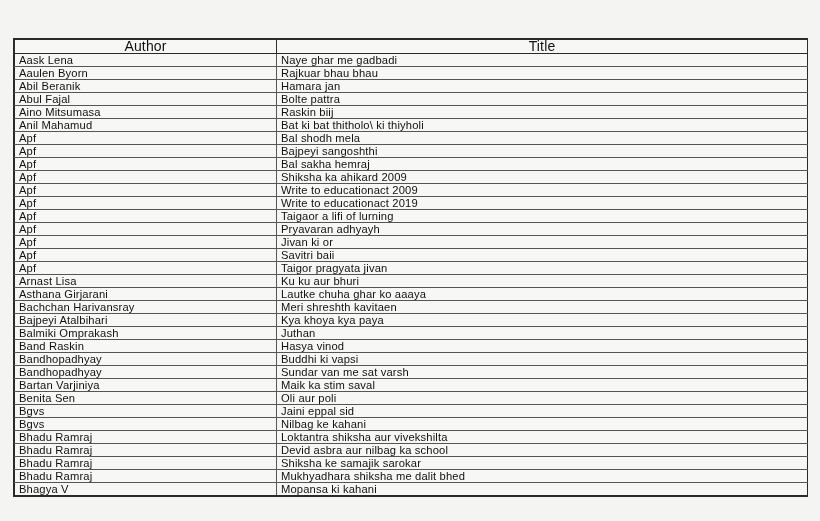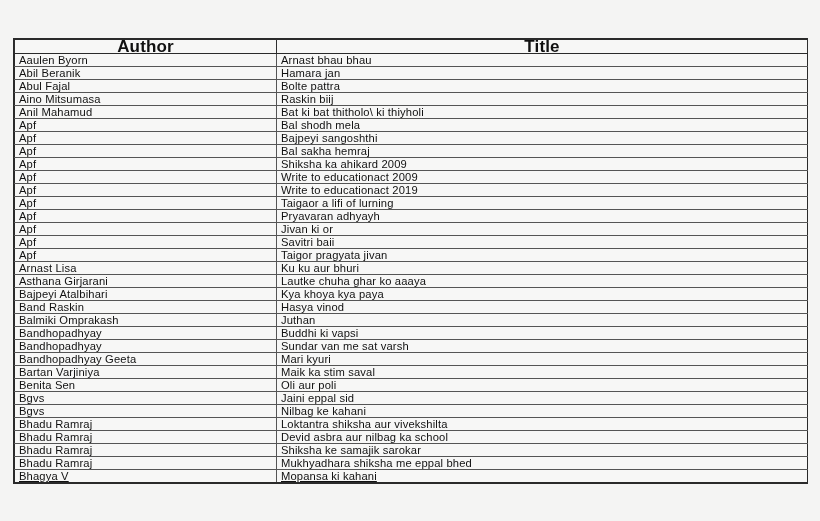--- a/index.html
+++ b/index.html
@@ -53,44 +53,43 @@
     color: #111;
     white-space: nowrap;
     overflow: hidden;
     text-overflow: clip;
     vertical-align: middle;
     background: #f7f7f6;
     letter-spacing: 0.15px;
   }
 
   table.doc-table th {
-    font-weight: bold;
+    font-weight: normal;
     text-align: center;
-    font-size: 17px;
+    font-size: 14px;
     height: 13px;
     line-height: 13px;
     padding-left: 0;
     border-color: #2f2f2f;
   }
 
   table.doc-table tr.header-row th {
     border-top: 1px solid #2a2a2a;
     border-bottom: 1px solid #2a2a2a;
   }
 
   table.doc-table td.cell-author {
     border-left: 1px solid #2a2a2a;
   }
   table.doc-table td.cell-title {
     border-right: 1px solid #2a2a2a;
   }
 
   table.doc-table tr:last-child td {
     border-bottom: 1px solid #2a2a2a;
-    text-decoration: underline;
   }
 </style>
 </head>
 <body>
 
 <div id="page-root">
 
   <div class="table-wrap">
     <table class="doc-table">
       <colgroup>
@@ -98,22 +97,26 @@
         <col class="col-title">
       </colgroup>
       <thead>
         <tr class="header-row">
           <th class="cell-author">Author</th>
           <th class="cell-title">Title</th>
         </tr>
       </thead>
       <tbody id="table-body">
           <tr>
+            <td class="cell-author">Aask Lena</td>
+            <td class="cell-title">Naye ghar me gadbadi</td>
+          </tr>
+          <tr>
             <td class="cell-author">Aaulen Byorn</td>
-            <td class="cell-title">Arnast bhau bhau</td>
+            <td class="cell-title">Rajkuar bhau bhau</td>
           </tr>
           <tr>
             <td class="cell-author">Abil Beranik</td>
             <td class="cell-title">Hamara jan</td>
           </tr>
           <tr>
             <td class="cell-author">Abul Fajal</td>
             <td class="cell-title">Bolte pattra</td>
           </tr>
           <tr>
@@ -170,44 +173,44 @@
           </tr>
           <tr>
             <td class="cell-author">Arnast Lisa</td>
             <td class="cell-title">Ku ku aur bhuri</td>
           </tr>
           <tr>
             <td class="cell-author">Asthana Girjarani</td>
             <td class="cell-title">Lautke chuha ghar ko aaaya</td>
           </tr>
           <tr>
+            <td class="cell-author">Bachchan Harivansray</td>
+            <td class="cell-title">Meri shreshth kavitaen</td>
+          </tr>
+          <tr>
             <td class="cell-author">Bajpeyi Atalbihari</td>
             <td class="cell-title">Kya khoya kya paya</td>
           </tr>
           <tr>
+            <td class="cell-author">Balmiki Omprakash</td>
+            <td class="cell-title">Juthan</td>
+          </tr>
+          <tr>
             <td class="cell-author">Band Raskin</td>
             <td class="cell-title">Hasya vinod</td>
           </tr>
           <tr>
-            <td class="cell-author">Balmiki Omprakash</td>
-            <td class="cell-title">Juthan</td>
-          </tr>
-          <tr>
             <td class="cell-author">Bandhopadhyay</td>
             <td class="cell-title">Buddhi ki vapsi</td>
           </tr>
           <tr>
             <td class="cell-author">Bandhopadhyay</td>
             <td class="cell-title">Sundar van me sat varsh</td>
           </tr>
           <tr>
-            <td class="cell-author">Bandhopadhyay Geeta</td>
-            <td class="cell-title">Mari kyuri</td>
-          </tr>
-          <tr>
             <td class="cell-author">Bartan Varjiniya</td>
             <td class="cell-title">Maik ka stim saval</td>
           </tr>
           <tr>
             <td class="cell-author">Benita Sen</td>
             <td class="cell-title">Oli aur poli</td>
           </tr>
           <tr>
             <td class="cell-author">Bgvs</td>
             <td class="cell-title">Jaini eppal sid</td>
@@ -223,21 +226,21 @@
           <tr>
             <td class="cell-author">Bhadu Ramraj</td>
             <td class="cell-title">Devid asbra aur nilbag ka school</td>
           </tr>
           <tr>
             <td class="cell-author">Bhadu Ramraj</td>
             <td class="cell-title">Shiksha ke samajik sarokar</td>
           </tr>
           <tr>
             <td class="cell-author">Bhadu Ramraj</td>
-            <td class="cell-title">Mukhyadhara shiksha me eppal bhed</td>
+            <td class="cell-title">Mukhyadhara shiksha me dalit bhed</td>
           </tr>
           <tr>
             <td class="cell-author">Bhagya V</td>
             <td class="cell-title">Mopansa ki kahani</td>
           </tr>
         </tbody>
     </table>
   </div>
 
 </div>

